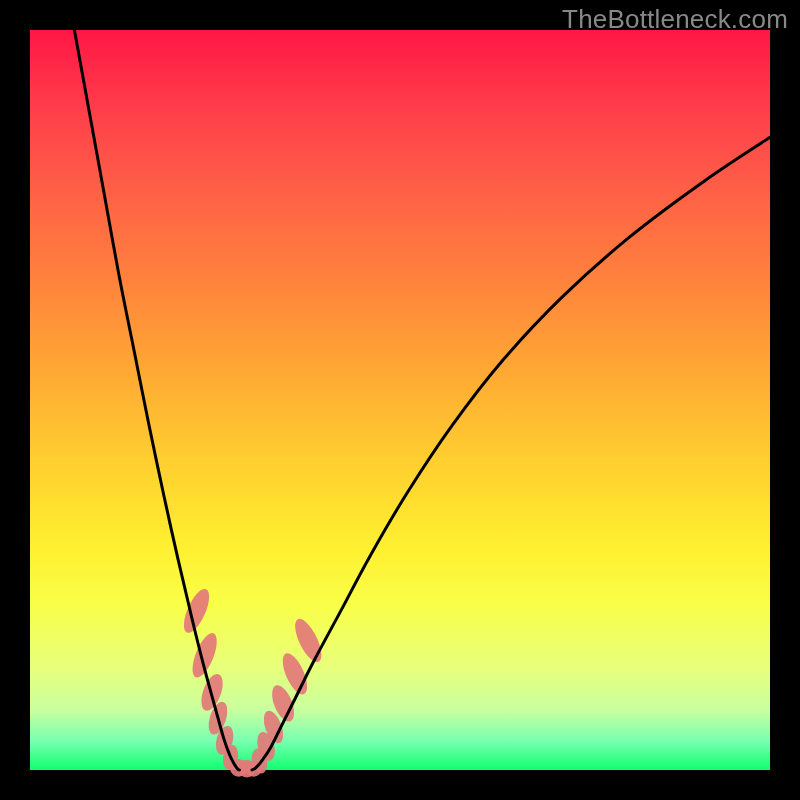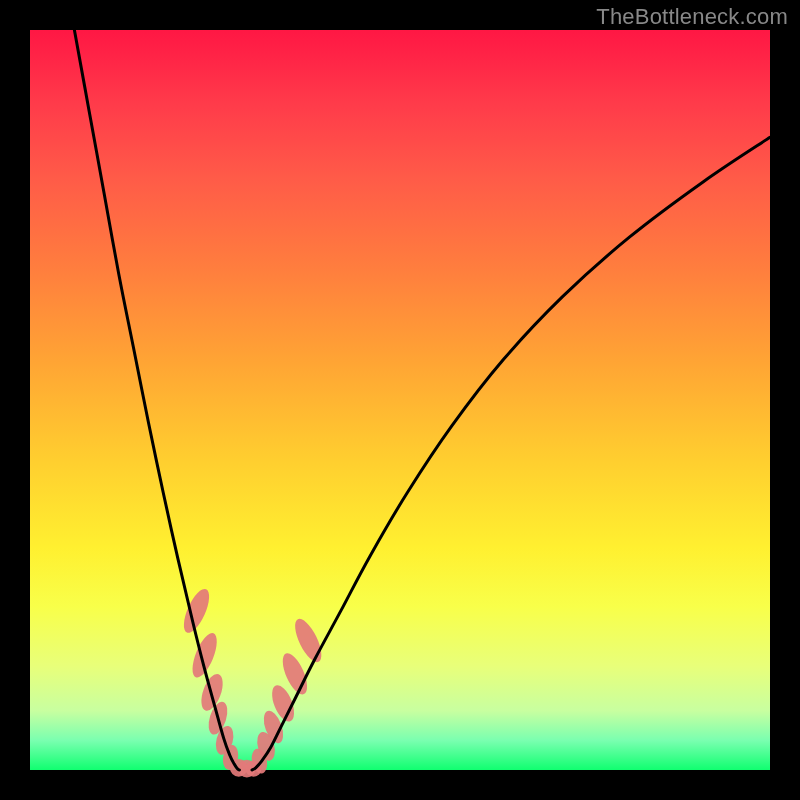--- a/index.html
+++ b/index.html
@@ -37,21 +37,21 @@
       #c8ffa0 92%,
       #7affb0 96%,
       #10ff70 100%
     );
   }
   .watermark {
     position: absolute;
     top: 4px;
     right: 12px;
     color: #888888;
-    font-size: 22px;
+    font-size: 26px;
     font-weight: 500;
     letter-spacing: 0.2px;
     user-select: none;
   }
   svg.curve {
     position: absolute;
     left: 0;
     top: 0;
     width: 740px;
     height: 740px;

